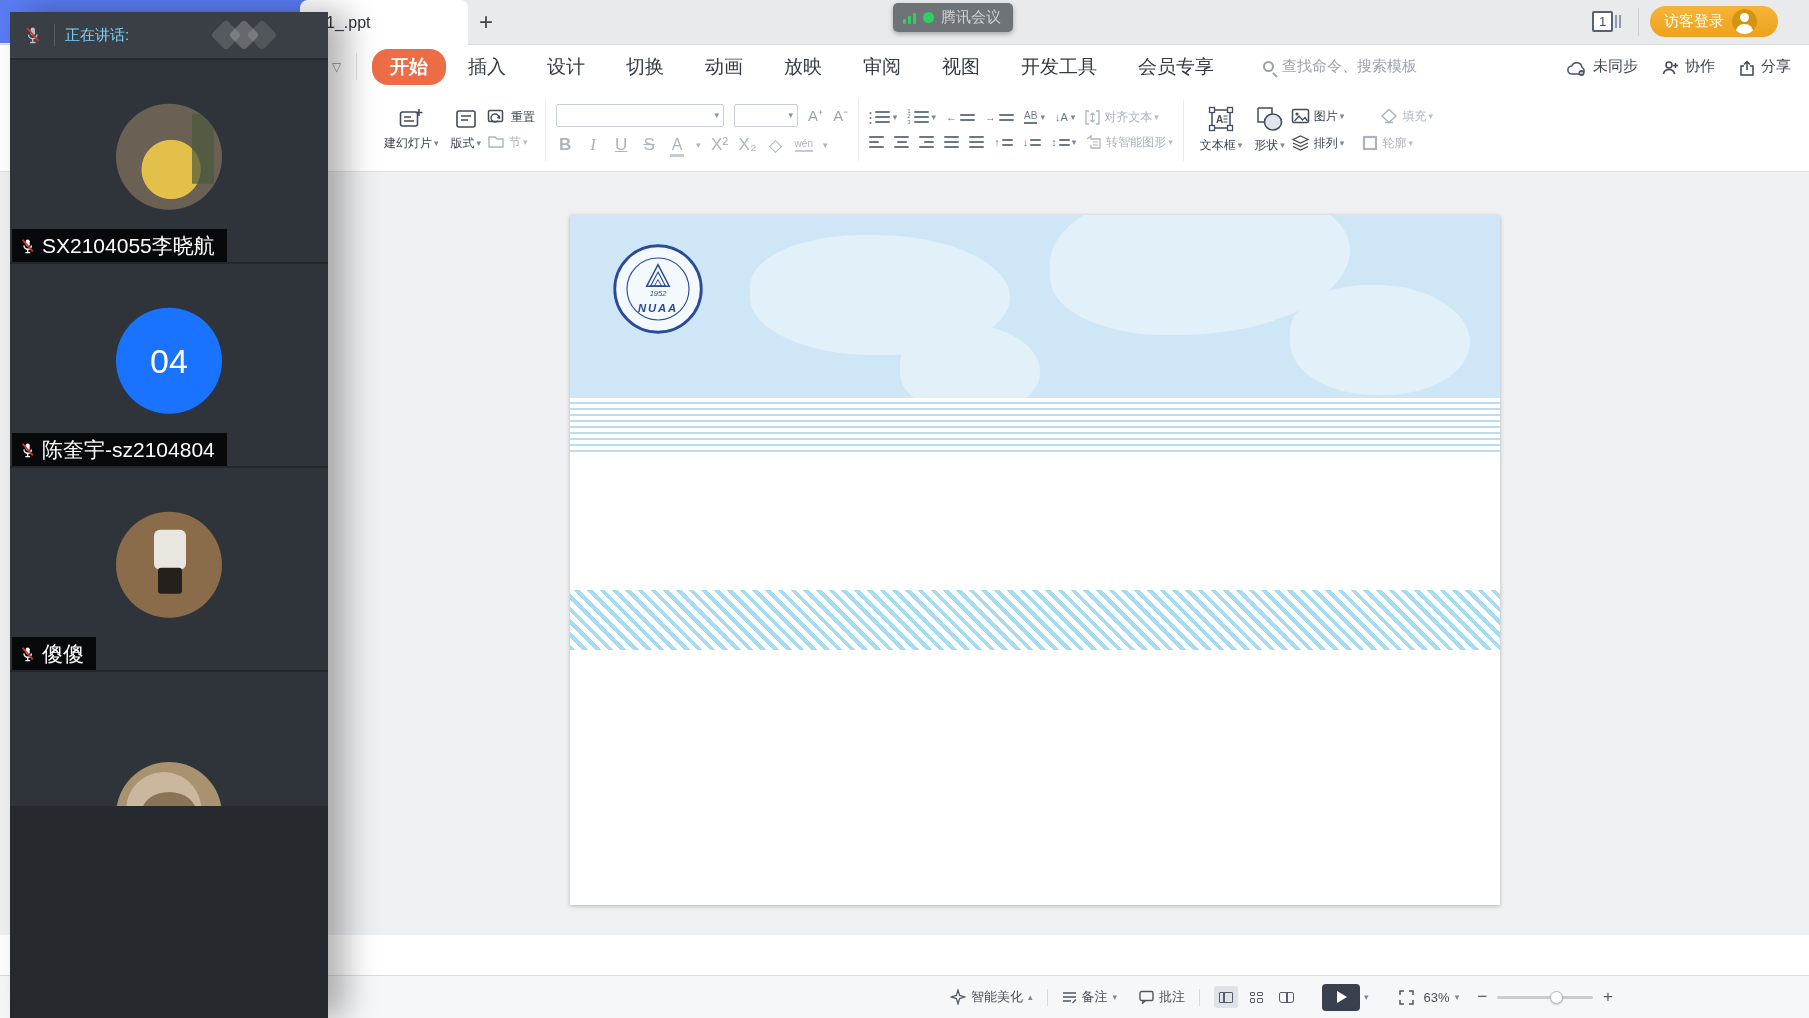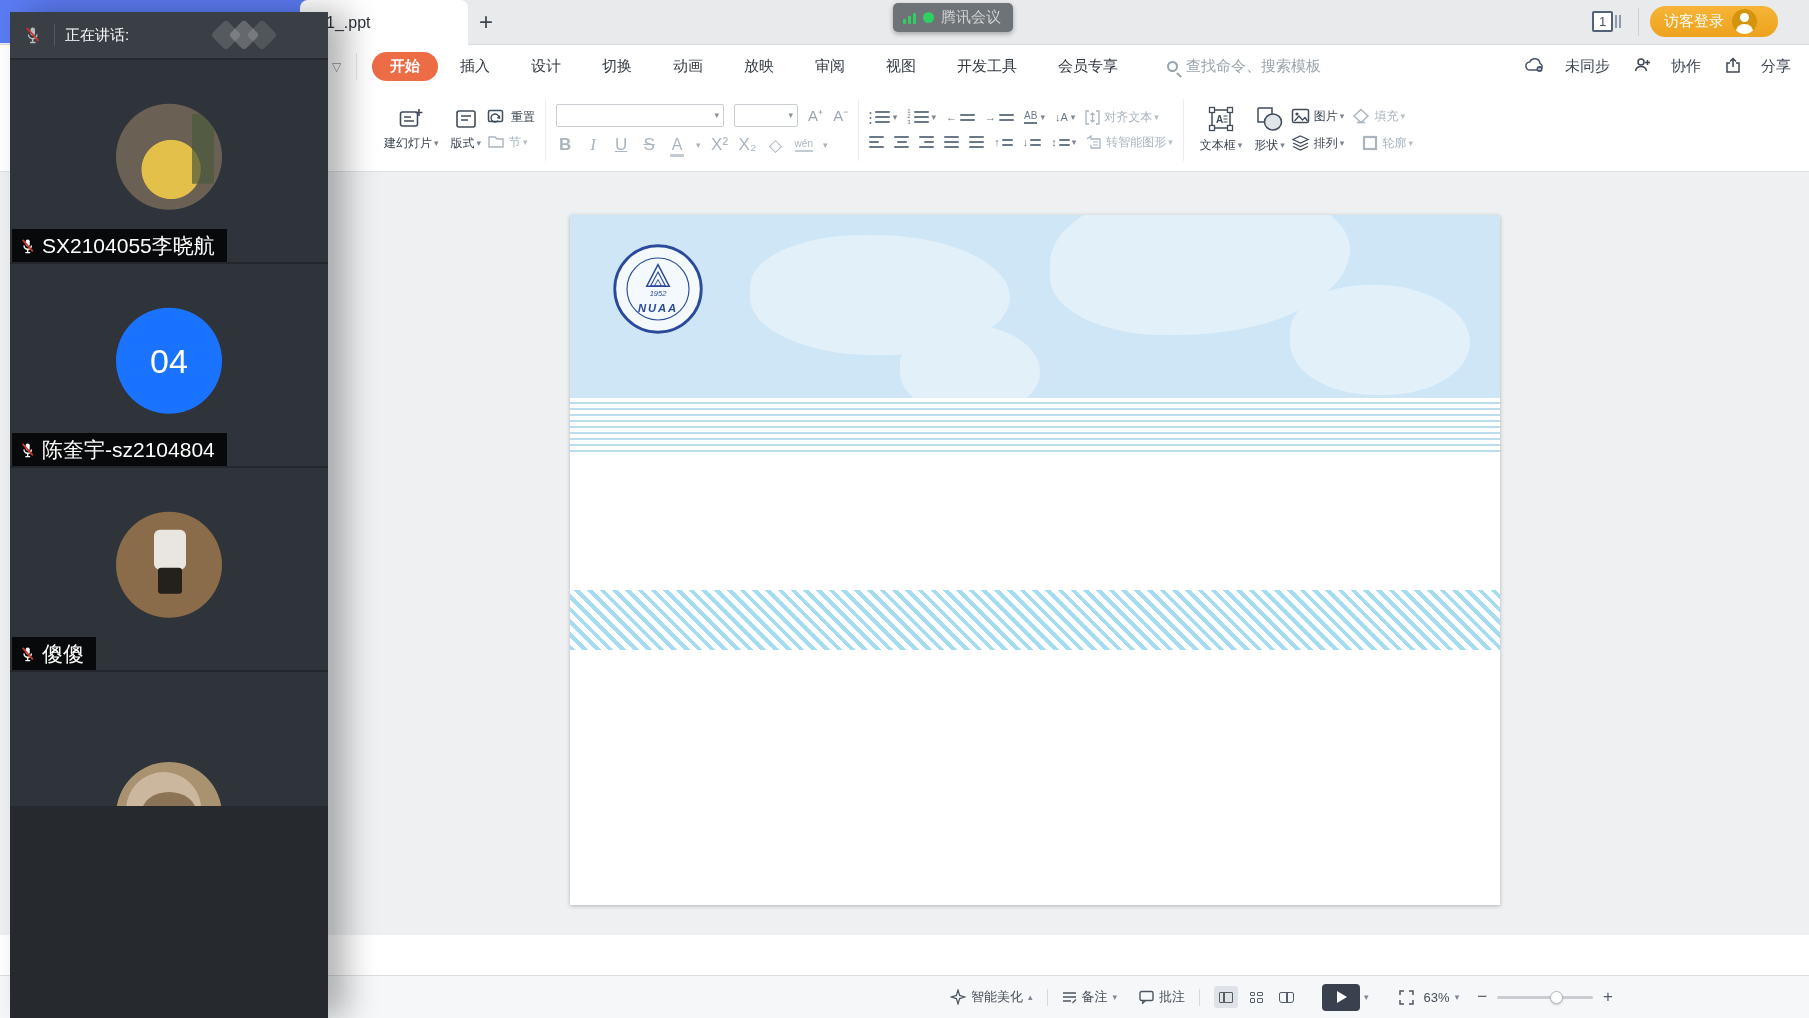--- a/index.html
+++ b/index.html
@@ -38,28 +38,28 @@
     padding-left:14px; gap:8px; color:#fff; font-size:15px; }
   .guest-ava { width:25px; height:25px; border-radius:50%; background:#d5940f; position:relative; overflow:hidden; }
   .guest-ava::before { content:""; position:absolute; left:8px; top:4px; width:9px; height:9px; border-radius:50%; background:#fff; }
   .guest-ava::after { content:""; position:absolute; left:4px; top:15px; width:17px; height:12px; border-radius:8px 8px 0 0; background:#fff; }
 
   
   .rtabs { position:absolute; left:0; top:45px; width:1809px; height:43px; background:#fff; z-index:2;
     display:flex; align-items:center; }
   .rtabs .collapse { position:absolute; left:332px; color:#8a939e; font-size:12px; }
   .rtabs .vline { position:absolute; left:356px; top:8px; width:1px; height:27px; background:#e4e6e8; }
-  .rtab { font-size:15px; color:#333a44; padding:5px 0; margin-right:41px; white-space:nowrap; }
+  .rtab { font-size:19px; color:#333a44; padding:5px 0; margin-right:41px; white-space:nowrap; }
   .rtab.first { margin-left:372px; }
   .rtab.active { background:#ec6c45; color:#fff; font-weight:bold; padding:5px 18px; border-radius:16px; margin-right:22px;}
   .rsearch { display:flex; align-items:center; gap:8px; color:#9aa4ae; font-size:15px; margin-left:8px; white-space:nowrap;}
   .s-ico { width:11px; height:11px; border:2px solid #98a2ac; border-radius:50%; position:relative; flex:0 0 auto;}
   .s-ico::after { content:""; position:absolute; left:9px; top:9px; width:2px; height:6px; background:#98a2ac; transform:rotate(-45deg); }
   .rright { position:absolute; right:18px; display:flex; align-items:center; gap:24px; font-size:15px; color:#3e4754; }
-  .rr-item { display:flex; align-items:flex-start; gap:20px; white-space:nowrap; }
+  .rr-item { display:flex; align-items:flex-end; gap:6px; white-space:nowrap; }
 
   
   .ribbon { position:absolute; left:0; top:88px; width:1809px; height:84px; background:#fff;
     border-bottom:1px solid #dfe1e3; z-index:2; }
   .ribbon-inner { display:flex; align-items:center; height:100%; padding-left:378px; }
   .gdiv { width:1px; height:62px; background:#ebedee; margin:0 10px; flex:0 0 auto; }
   .rb-big { display:flex; flex-direction:column; align-items:center; justify-content:center; gap:5px;
     padding:0 6px; color:#424c5a; flex:0 0 auto;}
   .rb-big .lbl, .rb-s .lbl { font-size:12px; color:#3c4553; display:flex; align-items:center; gap:2px; white-space:nowrap; }
   .rb-big.dis, .rb-s.dis, .dis { color:#a9b4bf !important; }
@@ -137,21 +137,21 @@
   .slider .hd { position:absolute; left:55%; top:-5px; width:13px; height:13px; border-radius:50%;
     background:#fff; border:1px solid #b4b8bd; box-shadow:0 1px 2px rgba(0,0,0,.2); }
   .zbtn { font-size:17px; color:#555e68; padding:0 4px; }
 
   
   .panel { position:absolute; left:10px; top:12px; width:318px; height:1006px; background:#26292e;
     z-index:30; box-shadow:18px 0 30px rgba(0,0,0,.30); }
   .p-head { height:46px; background:#3a3f45; display:flex; align-items:center; position:relative; }
   .p-head .micwrap { width:44px; display:flex; justify-content:center; }
   .p-head .hdiv { width:1px; height:22px; background:#55595e; margin-right:10px; }
-  .p-head .htxt { color:#ffffff; font-size:15px; }
+  .p-head .htxt { color:#7dd3fc; font-size:15px; }
   .tlogo { position:absolute; left:205px; top:8px; width:70px; height:30px; }
   .tlogo i { position:absolute; width:22px; height:22px; background:rgba(255,255,255,.14); border-radius:4px; transform:rotate(45deg); top:4px;}
   .tlogo i:nth-child(2){ left:18px; background:rgba(255,255,255,.22); }
   .tlogo i:nth-child(3){ left:36px; background:rgba(255,255,255,.12); }
   .tiles { position:absolute; left:0; top:48px; right:0; bottom:0; }
   .tile { position:relative; height:204px; background:#2f343a; border-bottom:2px solid #23262a; overflow:visible; }
   .tile.last { height:134px; border-bottom:none; overflow:hidden; }
   .ava { position:absolute; left:50%; top:50%; transform:translate(-50%,-54%); width:106px; height:106px;
     border-radius:50%; overflow:hidden; }
   .tile.last .ava { top:auto; bottom:-62px; transform:translateX(-50%); }
@@ -458,21 +458,21 @@
           <path d="M2 2h14v9" fill="none" stroke="#424c5a" stroke-width="1.5"></path>
           <path d="M2 2v14h7" fill="none" stroke="#424c5a" stroke-width="1.5"></path>
           <ellipse cx="17" cy="16" rx="8.5" ry="8" fill="#dfe5ea" stroke="#424c5a" stroke-width="1.5"></ellipse>
         </svg>
         <span class="lbl">
             <span>形状</span>
             <span class="caret">▾</span>
           </span>
       </div>
       <div class="rb-col" style="gap:10px">
-        <div class="rb-row" style="gap:8px">
+        <div class="rb-row" style="gap:36px">
           <span class="rb-s">
             <svg class="ric" width="19" height="16" viewBox="0 0 19 16">
               <rect x="1.5" y="1.5" width="16" height="13" rx="1.5" fill="none" stroke="#424c5a" stroke-width="1.5"></rect>
               <circle cx="6" cy="6" r="1.6" fill="#424c5a"></circle>
               <path d="m3.5 13 4.5-5 3.5 4 2.5-2.5 2.5 3.5" fill="none" stroke="#424c5a" stroke-width="1.3"></path>
             </svg>
             <span class="lbl">
                 <span>图片</span>
                 <span class="caret">▾</span>
               </span>

